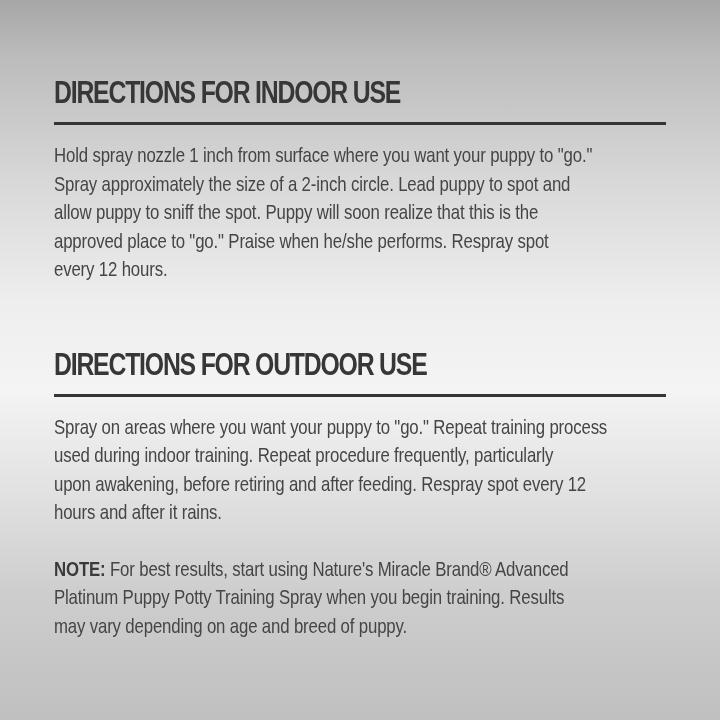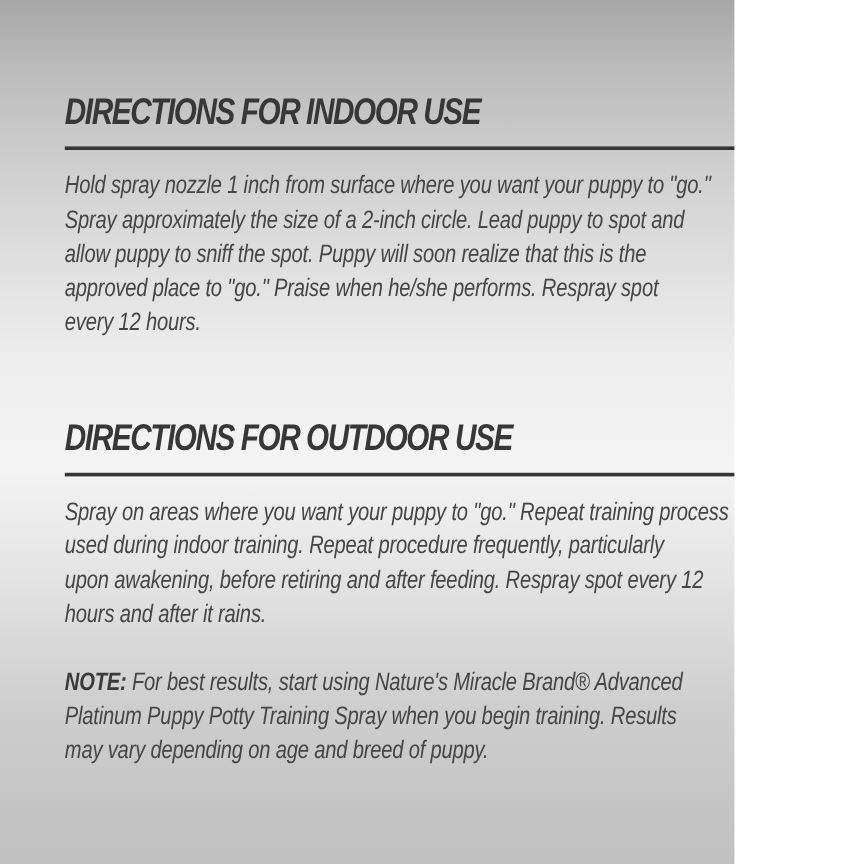--- a/index.html
+++ b/index.html
@@ -1,31 +1,30 @@
 <!DOCTYPE html>
 <html><head>
 <meta charset="utf-8">
 <style>
   html,body{margin:0;padding:0;}
   .page{
     position:relative;
-    width:612px;height:720px;
+    width:720px;height:720px;
     overflow:hidden;
     background:linear-gradient(180deg,
       #a7a7a7 0%,
       #bcbcbc 8%,
       #d8d8d8 25%,
       #eeeeee 42%,
       #f4f4f4 54%,
       #e2e2e2 68%,
       #cecece 82%,
       #c5c5c5 93%,
       #c0c0c0 100%);
     font-family:"Liberation Sans", sans-serif;
-    font-style:italic;
   }
   .content{
     position:absolute;
     left:54px;top:0;
     width:780px;
     transform:scaleX(0.80);
     transform-origin:0 0;
   }
   .section-heading{
     margin:0;

